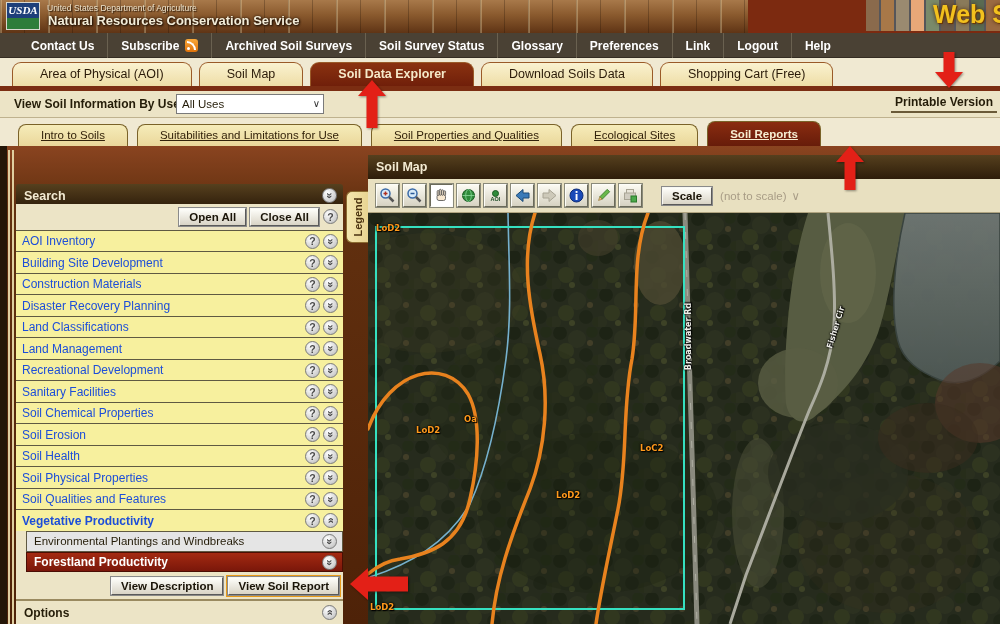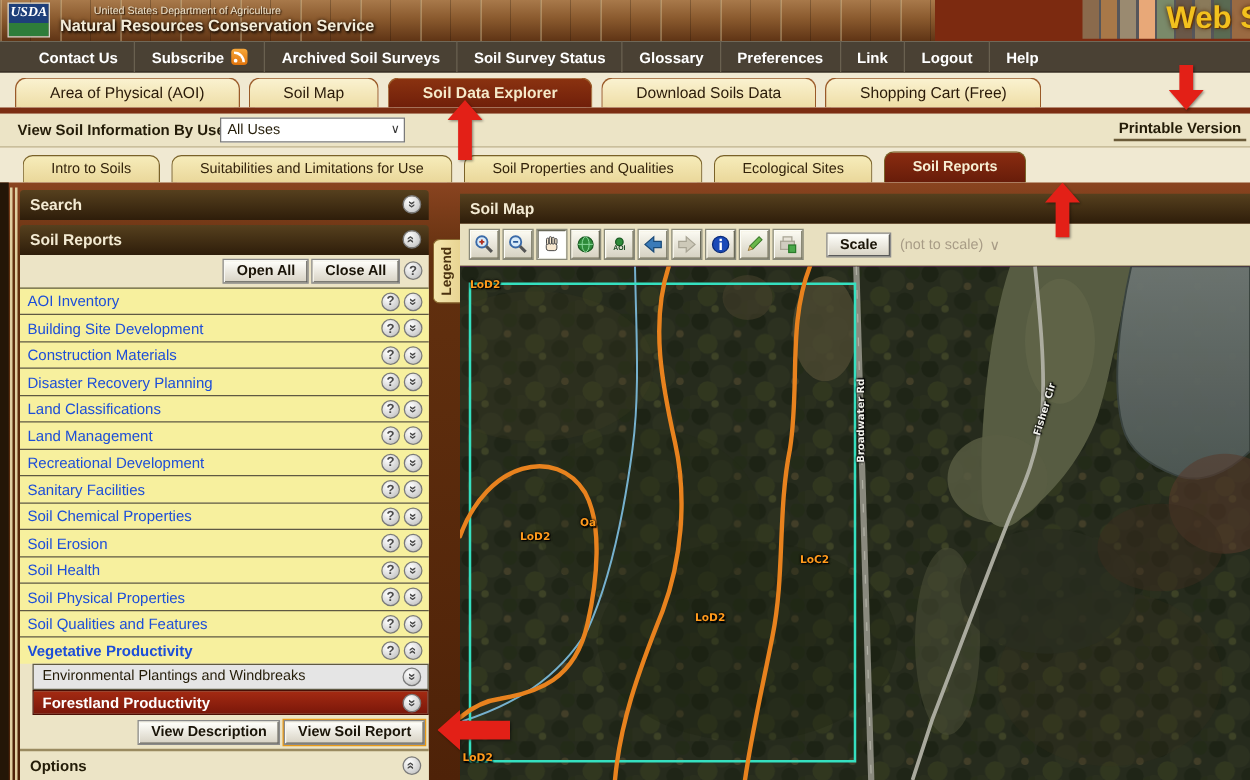--- a/index.html
+++ b/index.html
@@ -19,21 +19,21 @@
     background:linear-gradient(90deg,
       #8a6a4c 0 13px,#56565a 13px 15px,#a87848 15px 28px,#56565a 28px 30px,
       #9a8a70 30px 43px,#56565a 43px 45px,#e8a878 45px 58px,#56565a 58px 60px,
       #7a8a6a 60px 73px,#56565a 73px 75px,#6a5848 75px 88px,#56565a 88px 90px,
       #8a7a5a 90px 103px,#56565a 103px 105px,#5a6a52 105px 118px,#56565a 118px 120px,
       #9a6a42 120px 134px);}
   .usda-logo{position:absolute;left:6px;top:2px;width:34px;height:28px;border:1px solid #d8d8d0;
     background:linear-gradient(180deg,#1e3f7a 0 58%,#2e7d3a 58% 100%);
     display:flex;align-items:flex-start;justify-content:center;}
   .usda-logo span{font:italic bold 11px "Liberation Serif",serif;color:#fff;line-height:14px;}
-  .hdr-dept{position:absolute;left:47px;top:3px;font-size:8.5px;color:#ece2cc;text-shadow:1px 1px 1px #2a1808;margin-left:28px;}
+  .hdr-dept{position:absolute;left:47px;top:3px;font-size:8.5px;color:#ece2cc;text-shadow:1px 1px 1px #2a1808;}
   .hdr-agency{position:absolute;left:48px;top:13px;font-size:13px;font-weight:bold;color:#f3ecd8;
     text-shadow:1px 1px 2px #1a0e04,0 0 3px #1a0e04;}
   .brand{position:absolute;left:933px;top:0px;font-size:25px;font-weight:bold;color:#f2c11e;
     text-shadow:1px 1px 0 #6a3808,0 0 4px #4a2404;white-space:nowrap;}
 
   
   .nav{position:absolute;left:0;top:33px;width:1000px;height:25px;background:#4a4134;
     display:flex;align-items:stretch;padding-left:18px;box-shadow:inset 0 -1px 0 #342c22;}
   .nav-item{display:flex;align-items:center;padding:0 13px;color:#fff;font-size:12px;font-weight:bold;
     cursor:pointer;position:relative;}
@@ -60,35 +60,35 @@
   .select{position:absolute;left:176px;top:3px;width:148px;height:20px;background:#fff;
     border:1px solid #7a7a7a;font-size:11.5px;line-height:18px;padding:0 16px 0 5px;cursor:pointer;}
   .select .caret{position:absolute;right:3px;top:0;line-height:18px;font-size:10px;color:#333;}
   .printable{position:absolute;right:3px;top:3px;font-size:12px;font-weight:bold;color:#241c08;
     border-bottom:2px solid #6a5a38;padding:1px 4px 2px;cursor:pointer;}
 
   
   .subtabs{position:absolute;left:18px;top:121px;height:25px;display:flex;gap:9px;align-items:flex-end;}
   .subtab{height:22px;line-height:21px;padding:0 22px;font-size:11.5px;color:#33230b;cursor:pointer;
     background:linear-gradient(180deg,#f6ecba,#ead79a);border:1px solid #7a6228;border-bottom:none;
-    border-radius:8px 8px 0 0;white-space:nowrap;}
+    border-radius:8px 8px 0 0;white-space:nowrap;text-decoration:underline;}
   .subtab.active{height:25px;line-height:24px;background:linear-gradient(180deg,#8a2c10,#671c0a);
     color:#f7eed2;font-weight:bold;}
 
   
   .content-bg{position:absolute;left:0;top:146px;width:1000px;height:478px;
     background:linear-gradient(180deg,#8a4420,#62300f 60px,#4e2208 100%);}
   .edge-dark{position:absolute;left:0;top:146px;width:7px;height:478px;background:#241607;}
   .stripe{position:absolute;top:150px;width:2px;height:474px;background:#e0cfa0;}
 
   
   .left-panel{position:absolute;left:16px;top:152px;width:327px;height:472px;}
   .bar{position:relative;height:24px;line-height:24px;padding:0 8px;
     background:linear-gradient(180deg,#56401e,#2e1d0a);color:#f3ead2;
-    font-size:12.5px;font-weight:bold;border-radius:3px 3px 0 0;cursor:pointer;}
+    font-size:12.5px;font-weight:bold;border-radius:3px 3px 0 0;cursor:pointer;margin-top:32px;}
   .bar .cicon{position:absolute;right:6px;top:4px;}
   .search-bar{position:absolute;left:0;top:0;width:327px;}
   .sr-bar{position:absolute;left:0;top:28px;width:327px;}
   .panel-body{position:absolute;left:0;top:52px;width:327px;height:420px;background:#ece4c6;
     display:flex;flex-direction:column;}
   .openclose{height:26px;display:flex;align-items:center;justify-content:flex-end;gap:4px;padding-right:5px;}
   .btn3d{background:linear-gradient(180deg,#fefefa,#d9d4c6);border:1px solid;
     border-color:#f8f8f4 #5a5a5a #5a5a5a #f8f8f4;outline:1px solid #8a8a8a;
     font-weight:bold;font-size:11.5px;color:#1a1408;padding:2px 9px;cursor:pointer;white-space:nowrap;}
   .cicon{width:15px;height:15px;border-radius:50%;flex:none;

